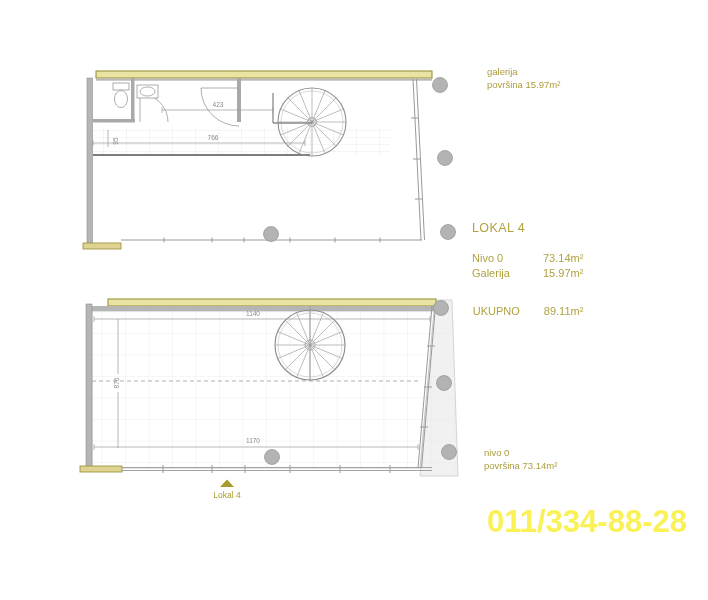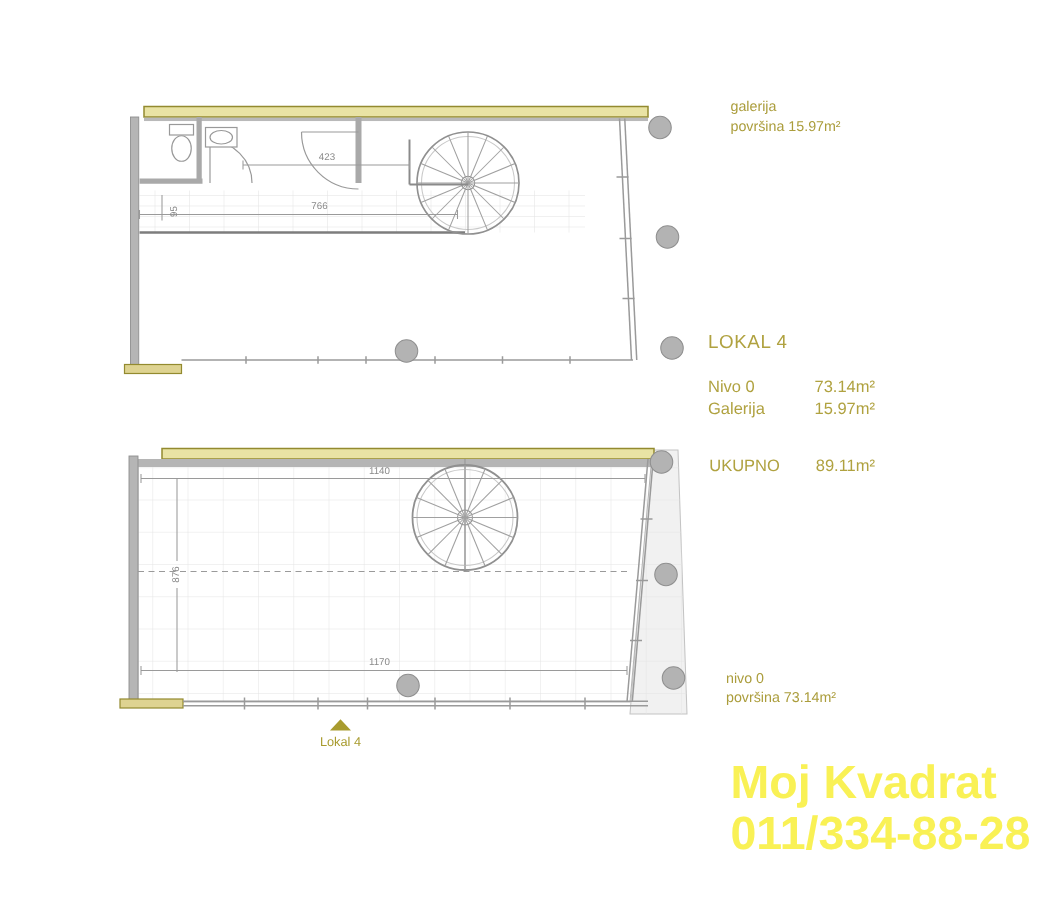--- a/index.html
+++ b/index.html
@@ -263,17 +263,16 @@
       </div>
     </div>
   </div>
 
   <div class="small-label" style="left:484px;top:446px;">
     <div>nivo 0</div>
     <div>površina 73.14m²</div>
   </div>
 
   <div class="watermark">
-    <div>Moj Kvadrat</div>
     <div>011/334-88-28</div>
   </div>
 
 </div>
 
 </body></html>

